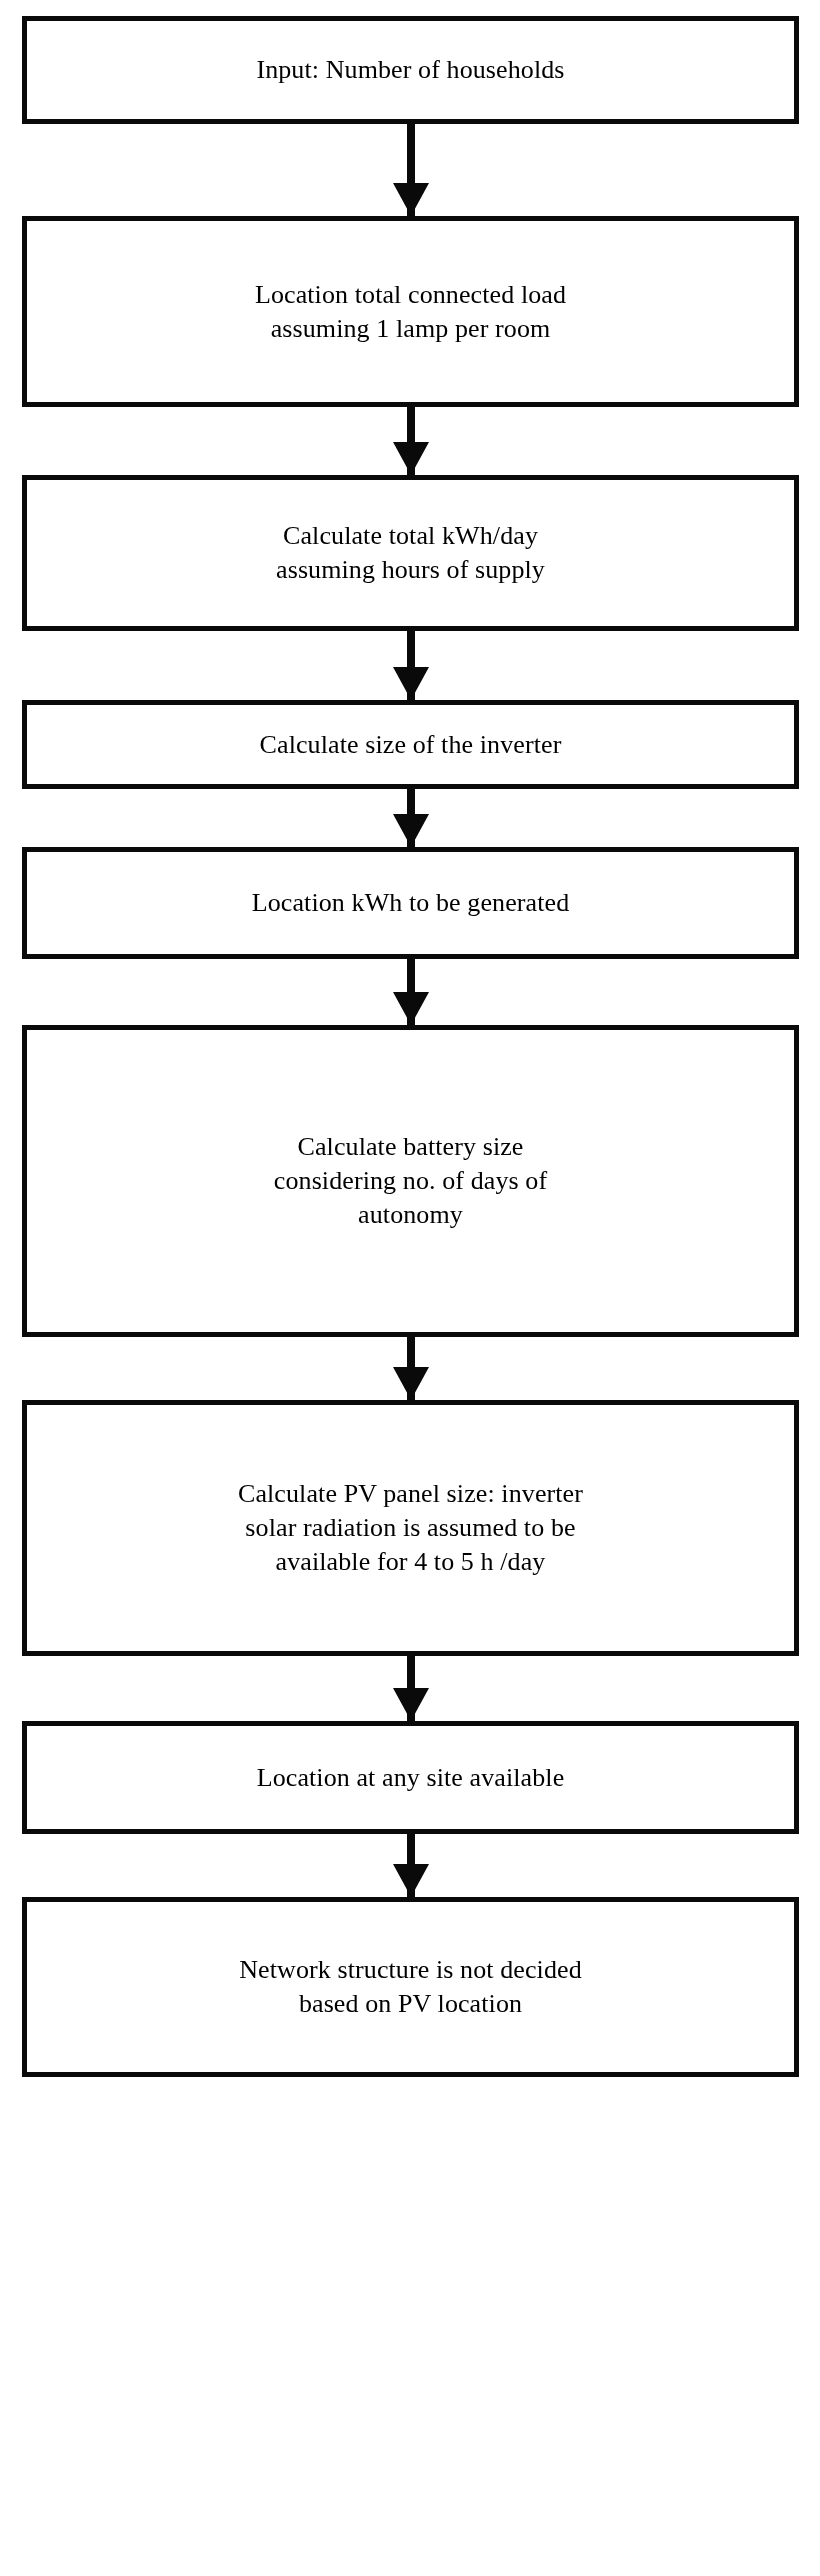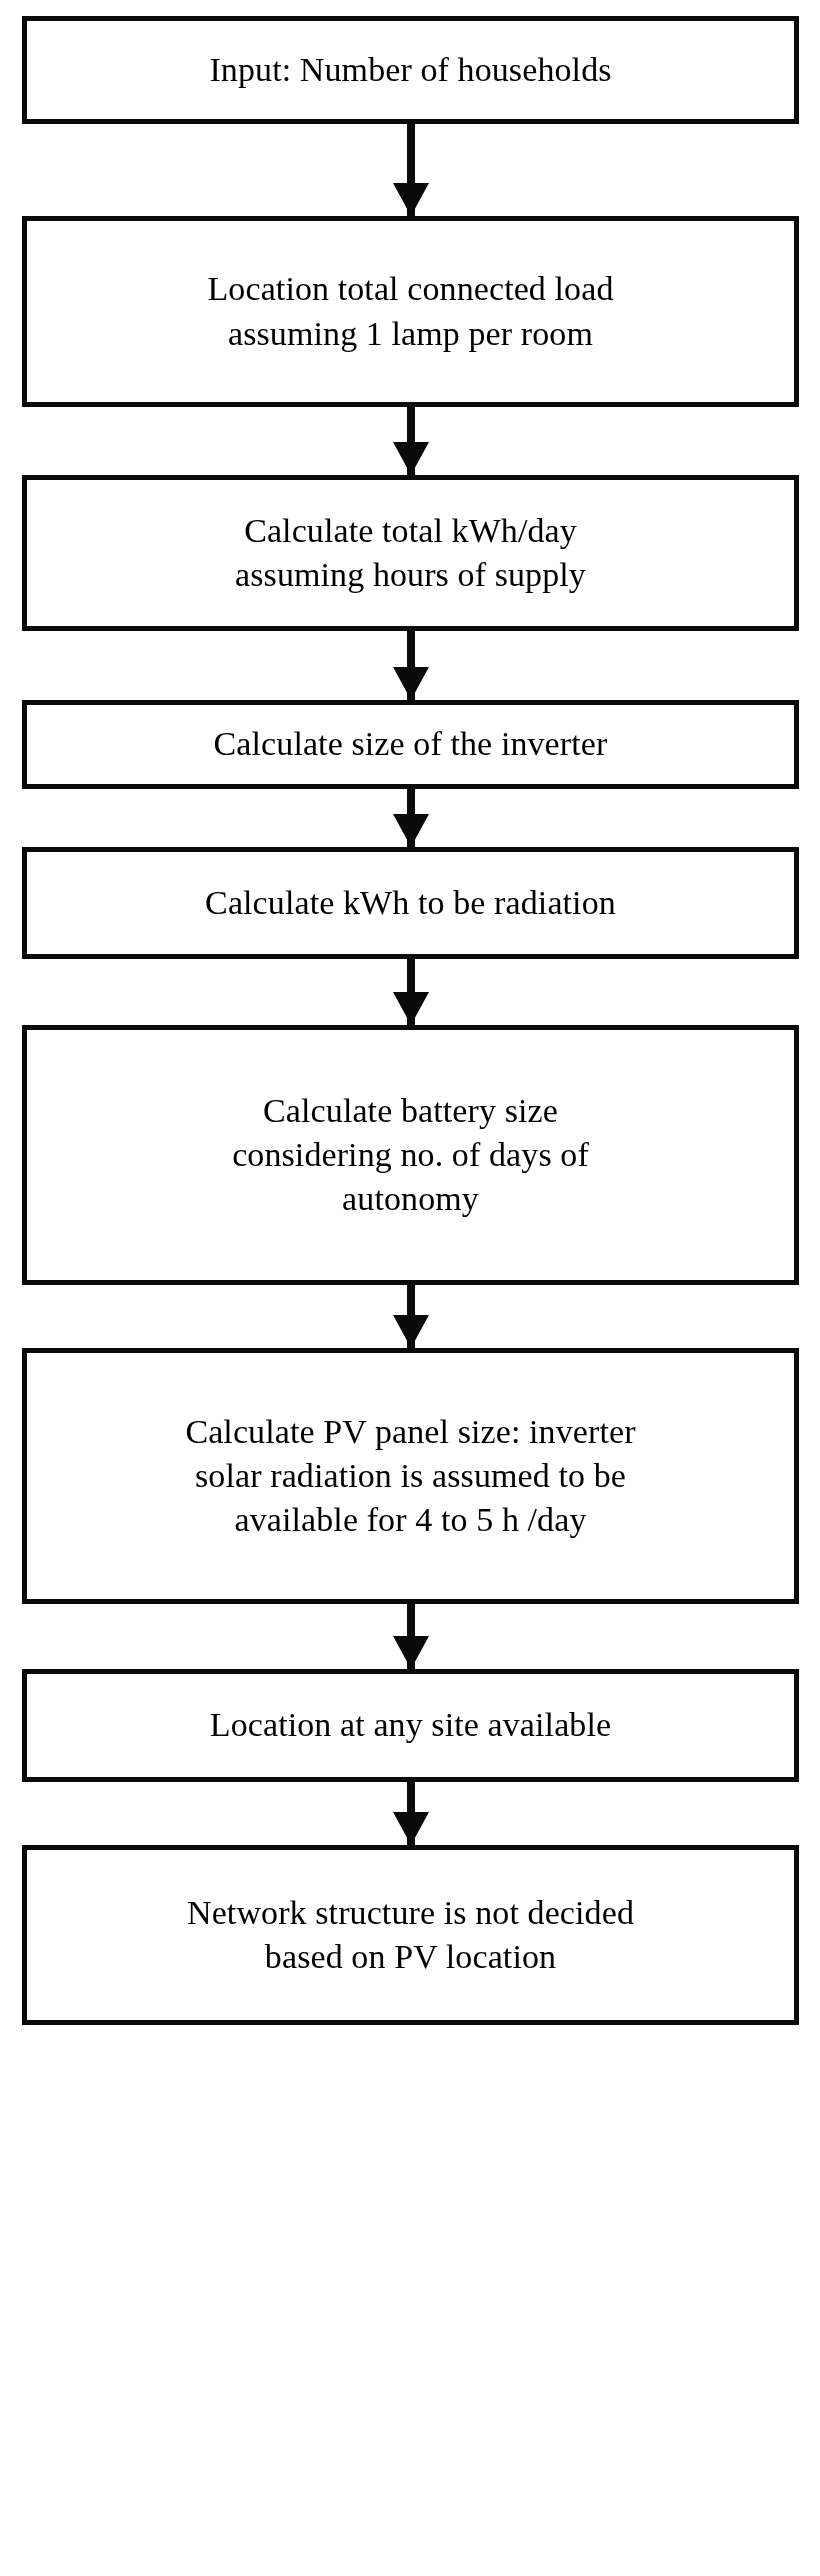--- a/index.html
+++ b/index.html
@@ -37,32 +37,32 @@
     align-items: center;
     justify-content: center;
     text-align: center;
     padding: 7.2px 10px;
     flex: 0 0 auto;
   }
 
   .node .line {
     display: block;
     white-space: nowrap;
-    font-size: 34px;
+    font-size: 26px;
     line-height: 1.30;
     letter-spacing: 0.1px;
   }
 
   
   .h1 { height: 108px; }
   .h2 { height: 191px; }
   .h3 { height: 156px; }
   .h4 { height: 89px; }
   .h5 { height: 112px; }
-  .h6 { height: 260px; }
+  .h6 { height: 312px; }
   .h7 { height: 256px; }
   .h8 { height: 113px; }
   .h9 { height: 180px; }
 
   
   .connector {
     position: relative;
     flex: 0 0 auto;
     width: 100%;
     display: flex;
@@ -131,21 +131,21 @@
   <div class="node h4">
     <span class="line">Calculate size of the inverter</span>
   </div>
 
   <div class="connector c4">
     <div class="shaft"></div>
     <div class="head"></div>
   </div>
 
   <div class="node h5">
-    <span class="line">Calculate kWh to be radiation</span>
+    <span class="line">Location kWh to be generated</span>
   </div>
 
   <div class="connector c5">
     <div class="shaft"></div>
     <div class="head"></div>
   </div>
 
   <div class="node h6">
     <span class="line">Calculate battery size</span>
     <span class="line">considering no. of days of</span>

